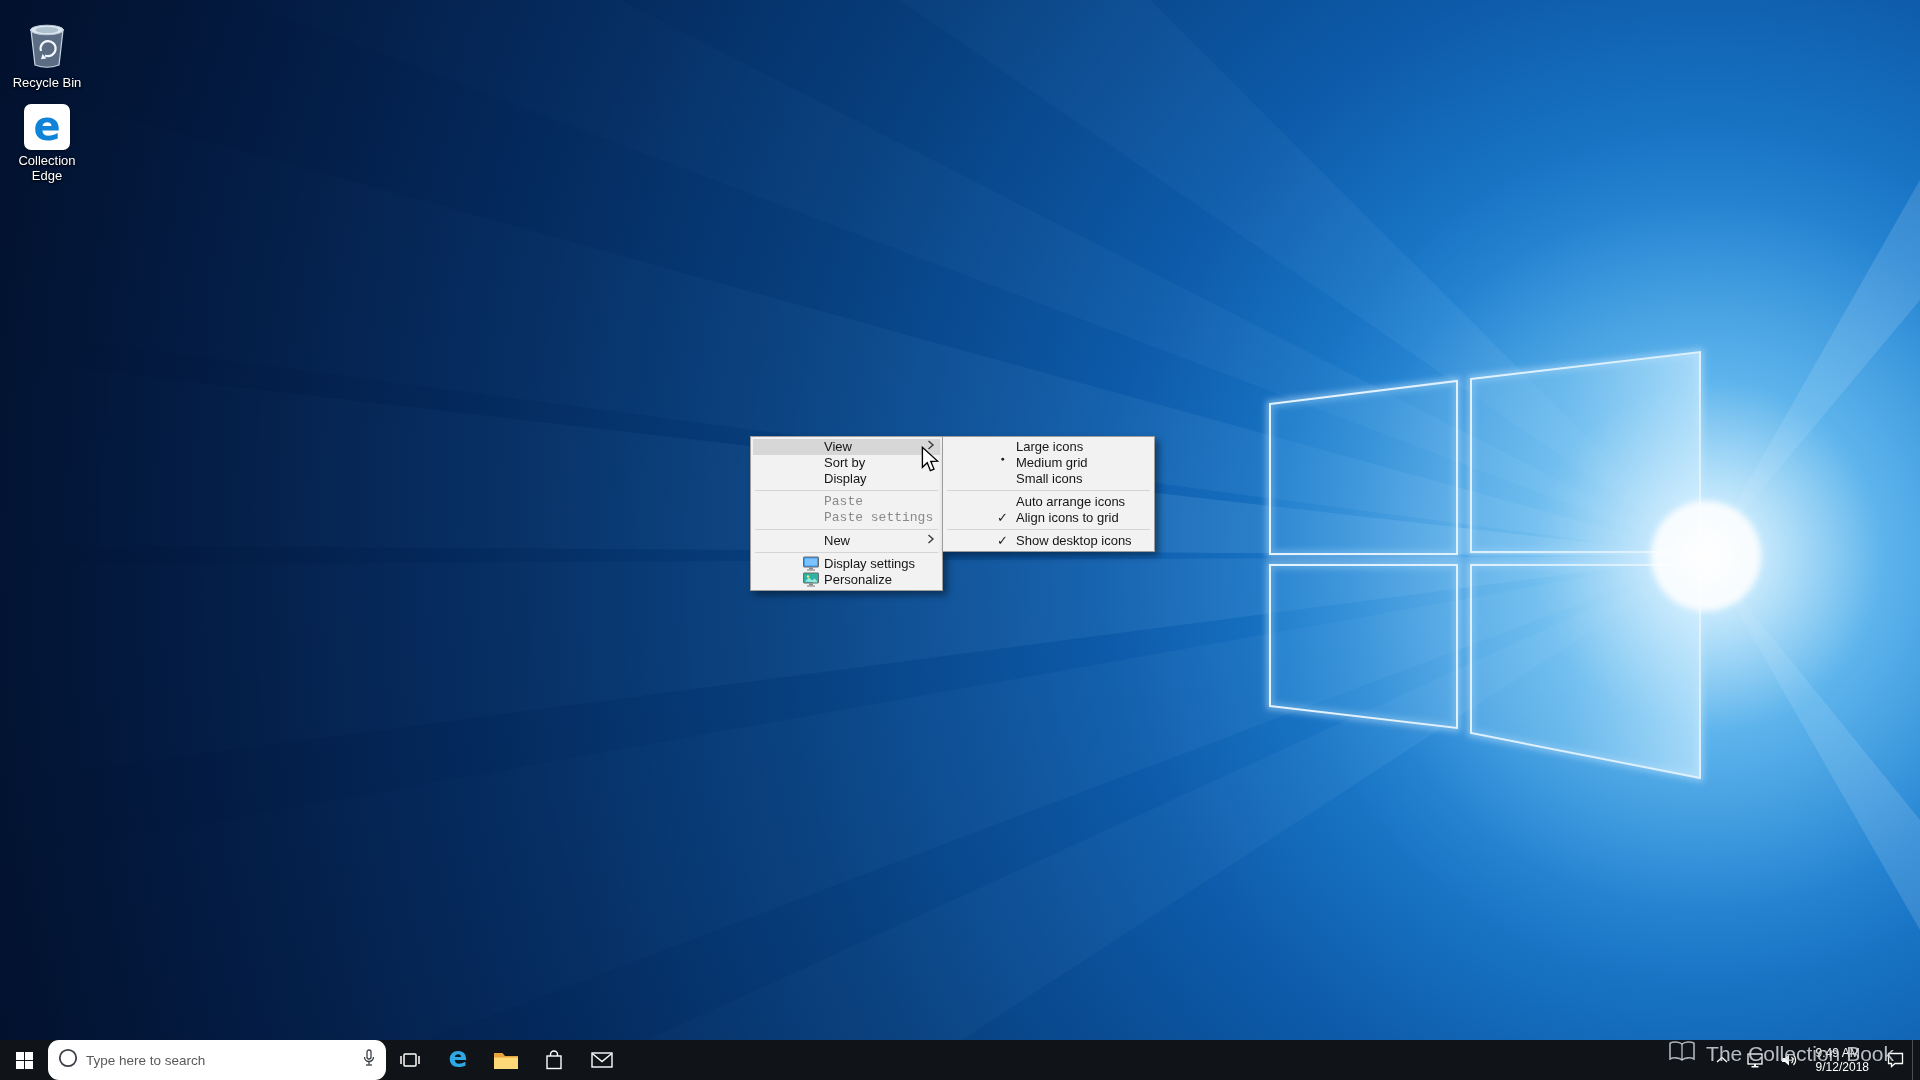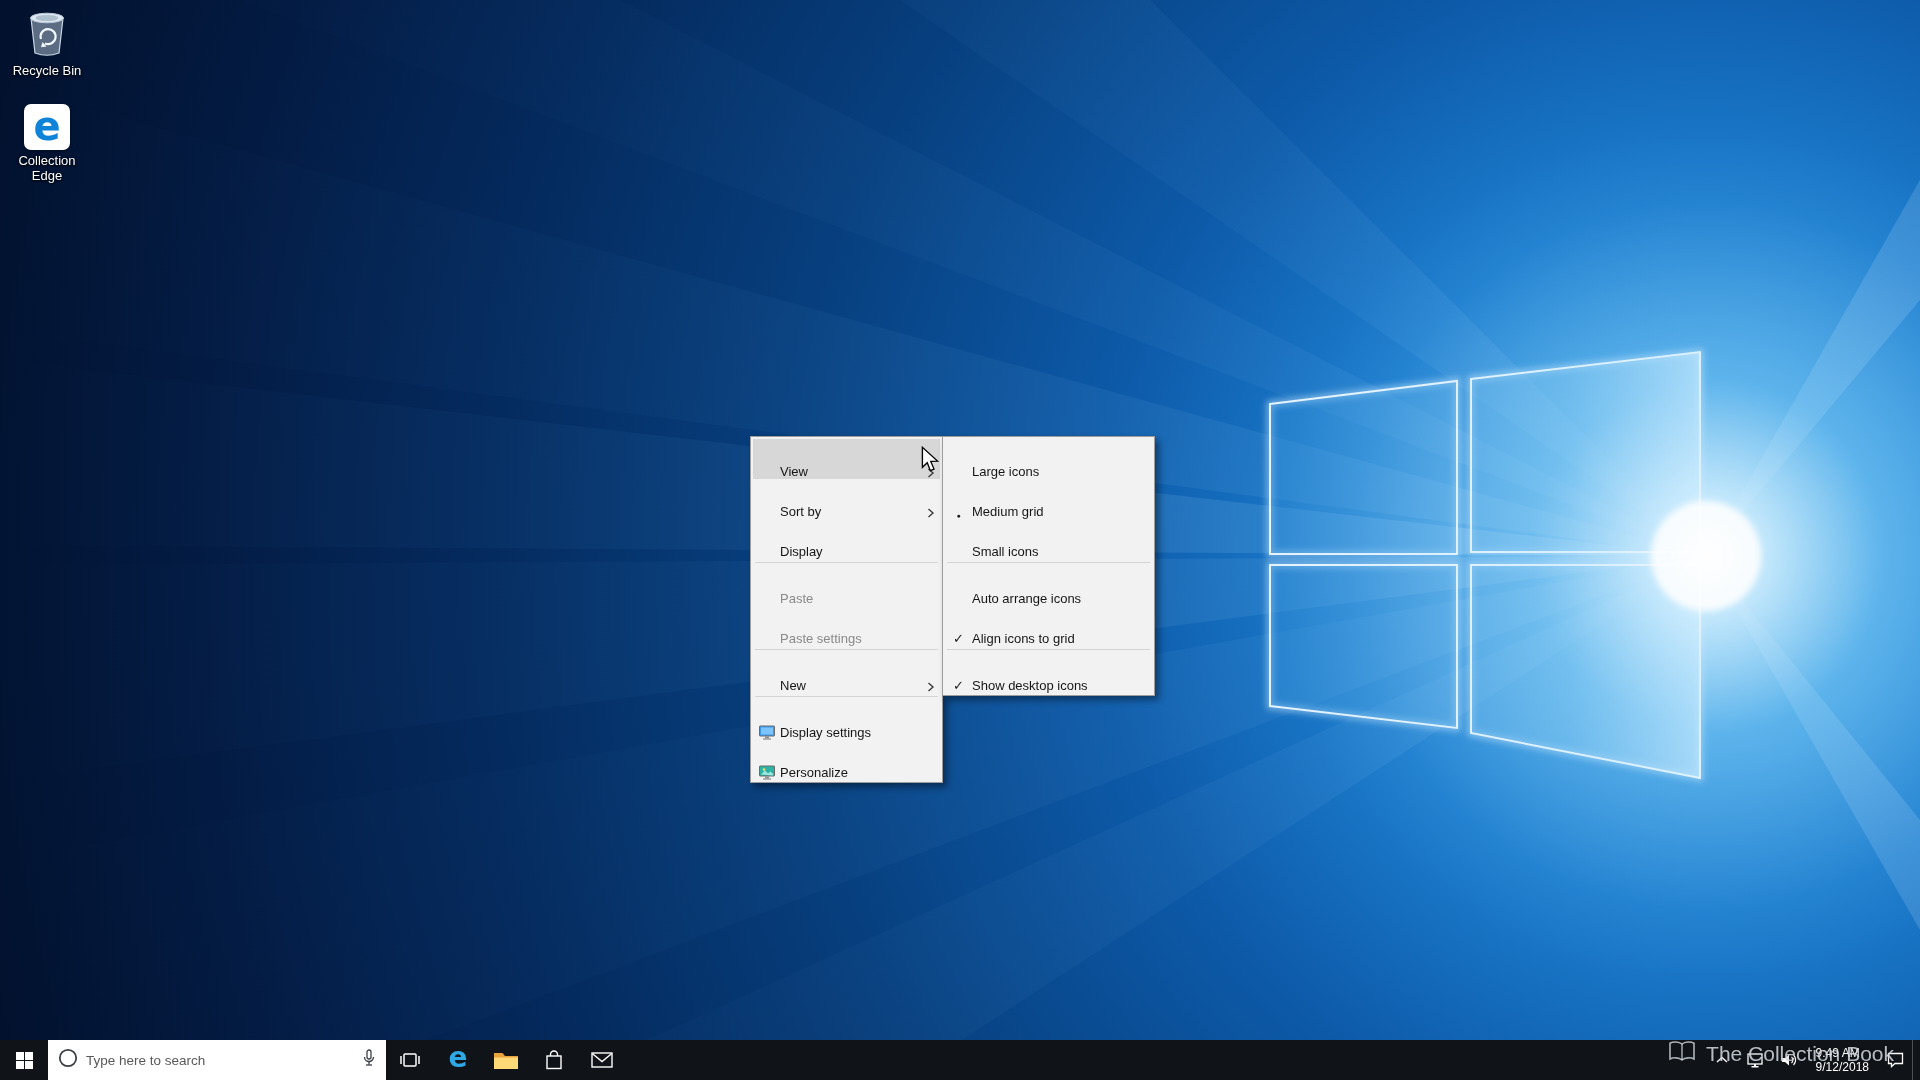--- a/index.html
+++ b/index.html
@@ -5,47 +5,47 @@
   * { margin:0; padding:0; box-sizing:border-box; }
   html,body { width:1920px; height:1080px; overflow:hidden; font-family:"Liberation Sans",sans-serif; }
   .stage { position:relative; width:1920px; height:1080px; background:#02112d; overflow:hidden; }
   .wallpaper { position:absolute; inset:0; width:1920px; height:1080px; }
 
   
   .desktop-icon { position:absolute; width:92px; text-align:center; cursor:default; }
   .desktop-icon .glyph { display:flex; justify-content:center; margin-bottom:3px; }
   .icon-label { display:inline-block; max-width:80px; color:#fff; font-size:13px; line-height:15px;
                 text-shadow:0 1px 2px rgba(0,0,0,.95), 0 0 3px rgba(0,0,0,.7); }
-  #icon-recycle { left:1px; top:8px; }
+  #icon-recycle { left:1px; top:20px; }
   #icon-edge { left:1px; top:104px; }
   .edge-tile { width:46px; height:46px; background:#fff; border-radius:7px; display:flex;
                align-items:center; justify-content:center; box-shadow:0 1px 3px rgba(0,0,0,.4); }
   .edge-e { font-size:40px; font-weight:bold; color:#0f83d8; line-height:1; margin-top:-3px;
             font-family:"DejaVu Sans",sans-serif; }
 
   
   .menu { position:absolute; background:#f2f2f2; border:1px solid #9d9d9d; padding:2px;
           box-shadow:4px 4px 7px rgba(0,0,0,.42); }
   #context-menu { left:750px; top:436px; width:193px; z-index:50; }
   #view-submenu { left:942px; top:436px; width:213px; z-index:55; }
-  .menu-item { display:flex; align-items:flex-end; height:40px; }
+  .menu-item { display:flex; align-items:flex-start; height:16px;padding-left:44px; }
   .menu-item.highlighted { background:#d7d7d7; }
   .menu-gutter { flex:0 0 27px; width:27px; display:flex; align-items:center; justify-content:center; color:#1a1a1a; }
   .menu-gutter.radio { font-size:7px; }
   .menu-gutter.check { font-size:13px; }
   .menu-label { flex:1; font-size:13px; color:#161616; white-space:nowrap; }
-  .menu-item.disabled .menu-label { color:#8a8a8a; }
+  .menu-item.disabled .menu-label { color:#8a8a8a;font-family:Liberation Mono, monospace; }
   .menu-arrow { width:18px; display:flex; justify-content:flex-end; padding-right:5px; }
   .menu-sep { height:1px; background:#d4d4d4; margin:3px 2px; }
 
   
   .taskbar { position:absolute; left:0; bottom:0; width:1920px; height:40px; background:#101317;
              display:flex; align-items:stretch; z-index:80; }
   .tb-btn { width:48px; display:flex; align-items:center; justify-content:center; cursor:default; }
-  .searchbox { width:338px; background:#fff; display:flex; align-items:center; padding:0 9px; gap:7px; }
+  .searchbox { width:338px; background:#fff; display:flex; align-items:center; padding:0 9px; gap:7px;border-radius:11px; }
   .search-input { flex:1; border:none; outline:none; background:transparent; font-size:13.5px;
                   color:#333; font-family:inherit; min-width:0; }
   .search-input::placeholder { color:#595959; opacity:1; }
   .tb-edge { font-size:28px; font-weight:bold; color:#2fa9e6; line-height:1; margin-top:-4px;
              font-family:"DejaVu Sans",sans-serif; }
   .tb-spacer { flex:1; }
   .tray { display:flex; align-items:stretch; }
   .tray-btn { width:34px; display:flex; align-items:center; justify-content:center; }
   .clock { display:flex; flex-direction:column; align-items:flex-start; justify-content:center;
            color:#fff; font-size:12px; line-height:14px; padding:0 9px; }

